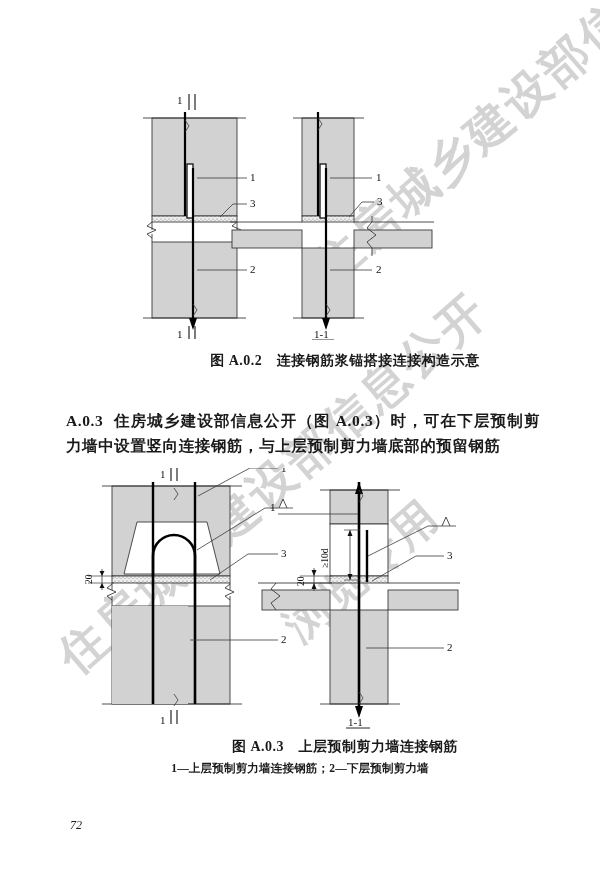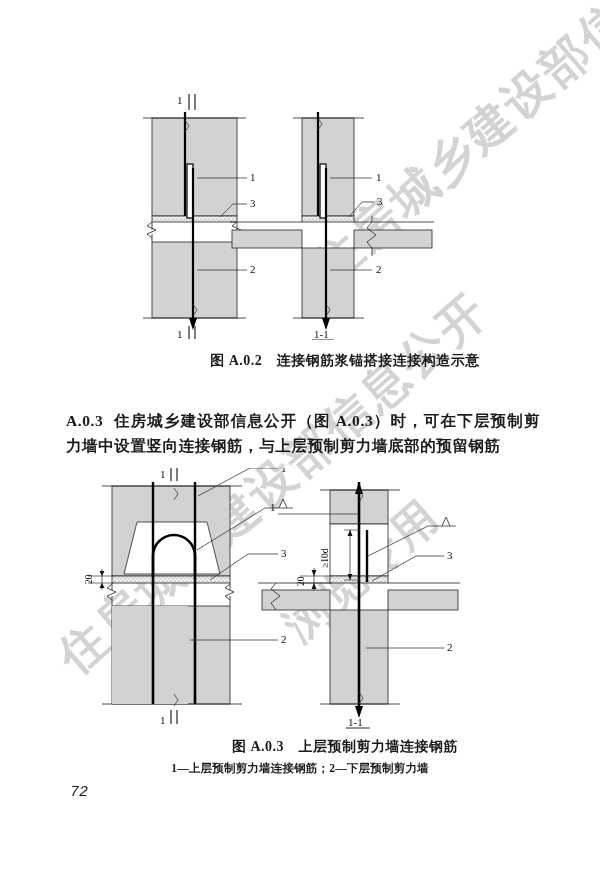--- a/index.html
+++ b/index.html
@@ -87,24 +87,24 @@
     font-weight: 700;
     line-height: 25px;
     text-align: justify;
     letter-spacing: .6px;
   }
   .clause .num { margin-right: 10px; }
 
   .page-number {
     position: absolute;
     left: 70px;
-    top: 784px;
-    font-size: 15px;
+    top: 818px;
+    font-size: 12px;
     font-style: italic;
-    font-family: Liberation Mono, monospace;
+    font-family: Liberation Serif, serif;
   }
 
   
   .drawing { position: absolute; z-index: 8; }
   svg { display: block; }
   .lbl {
     font-family: "Liberation Serif", serif;
     font-size: 11px;
     fill: #111;
   }

